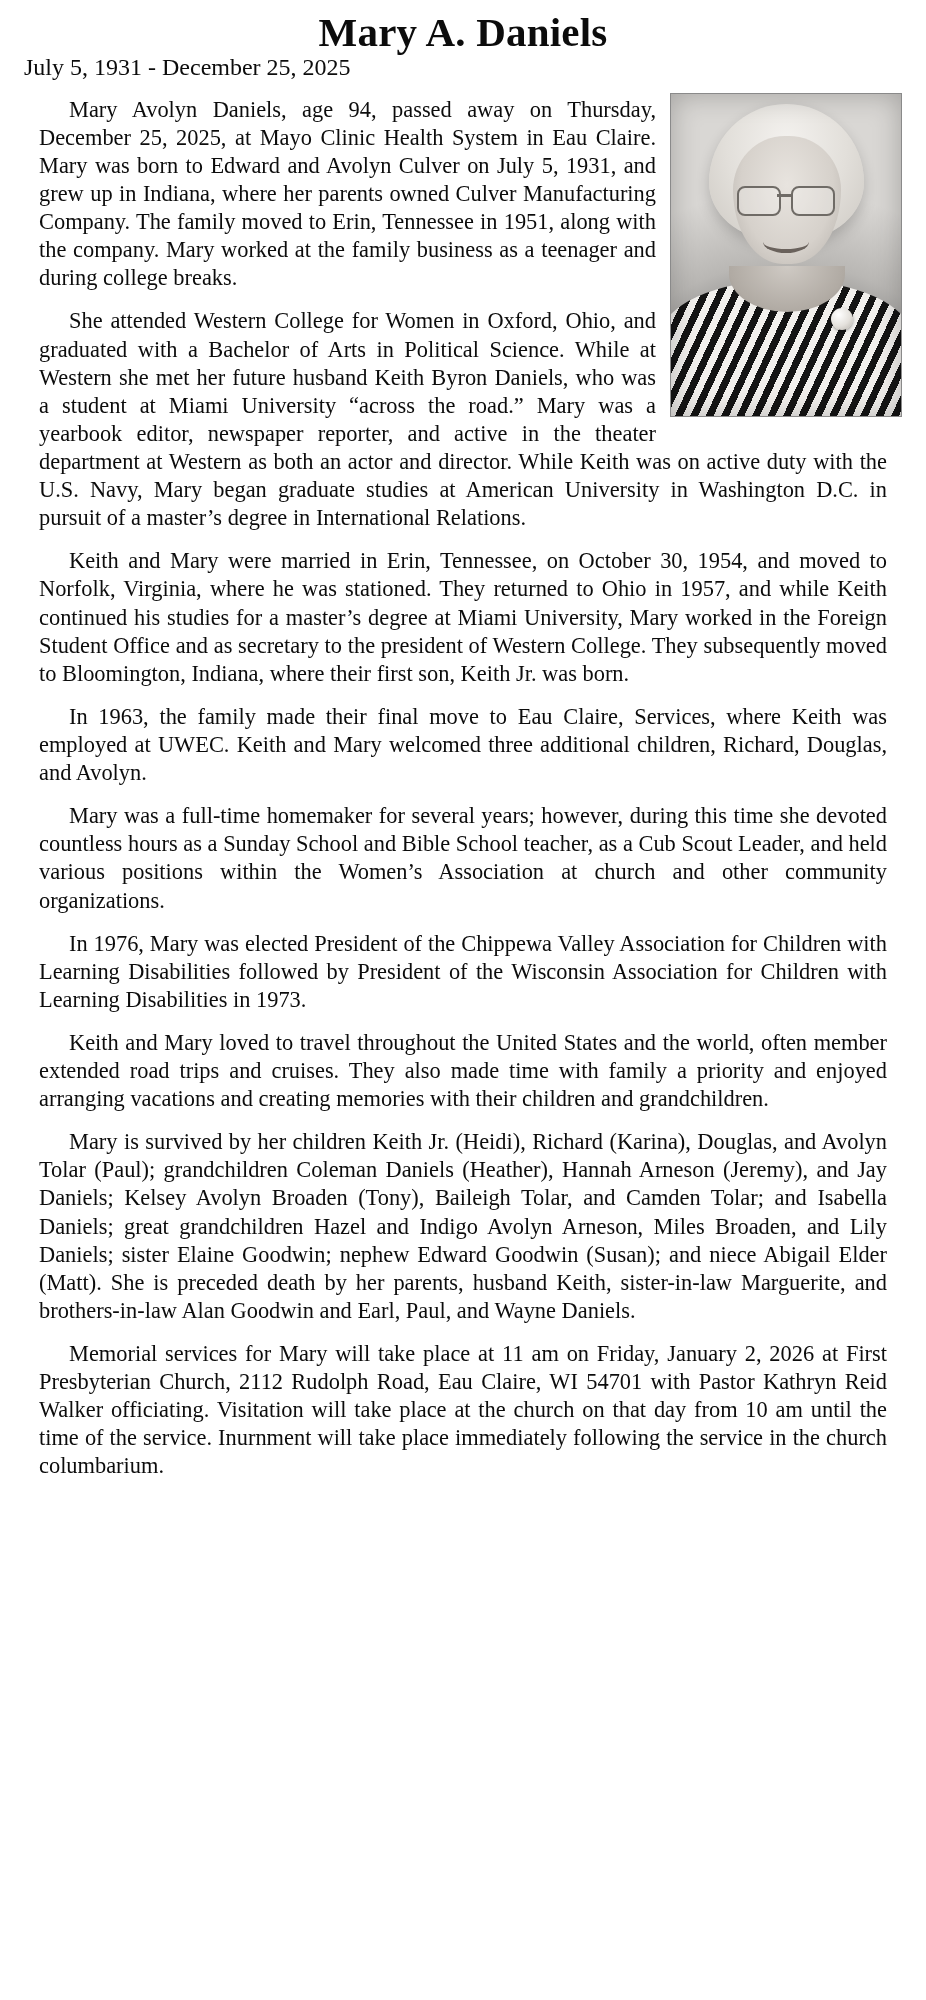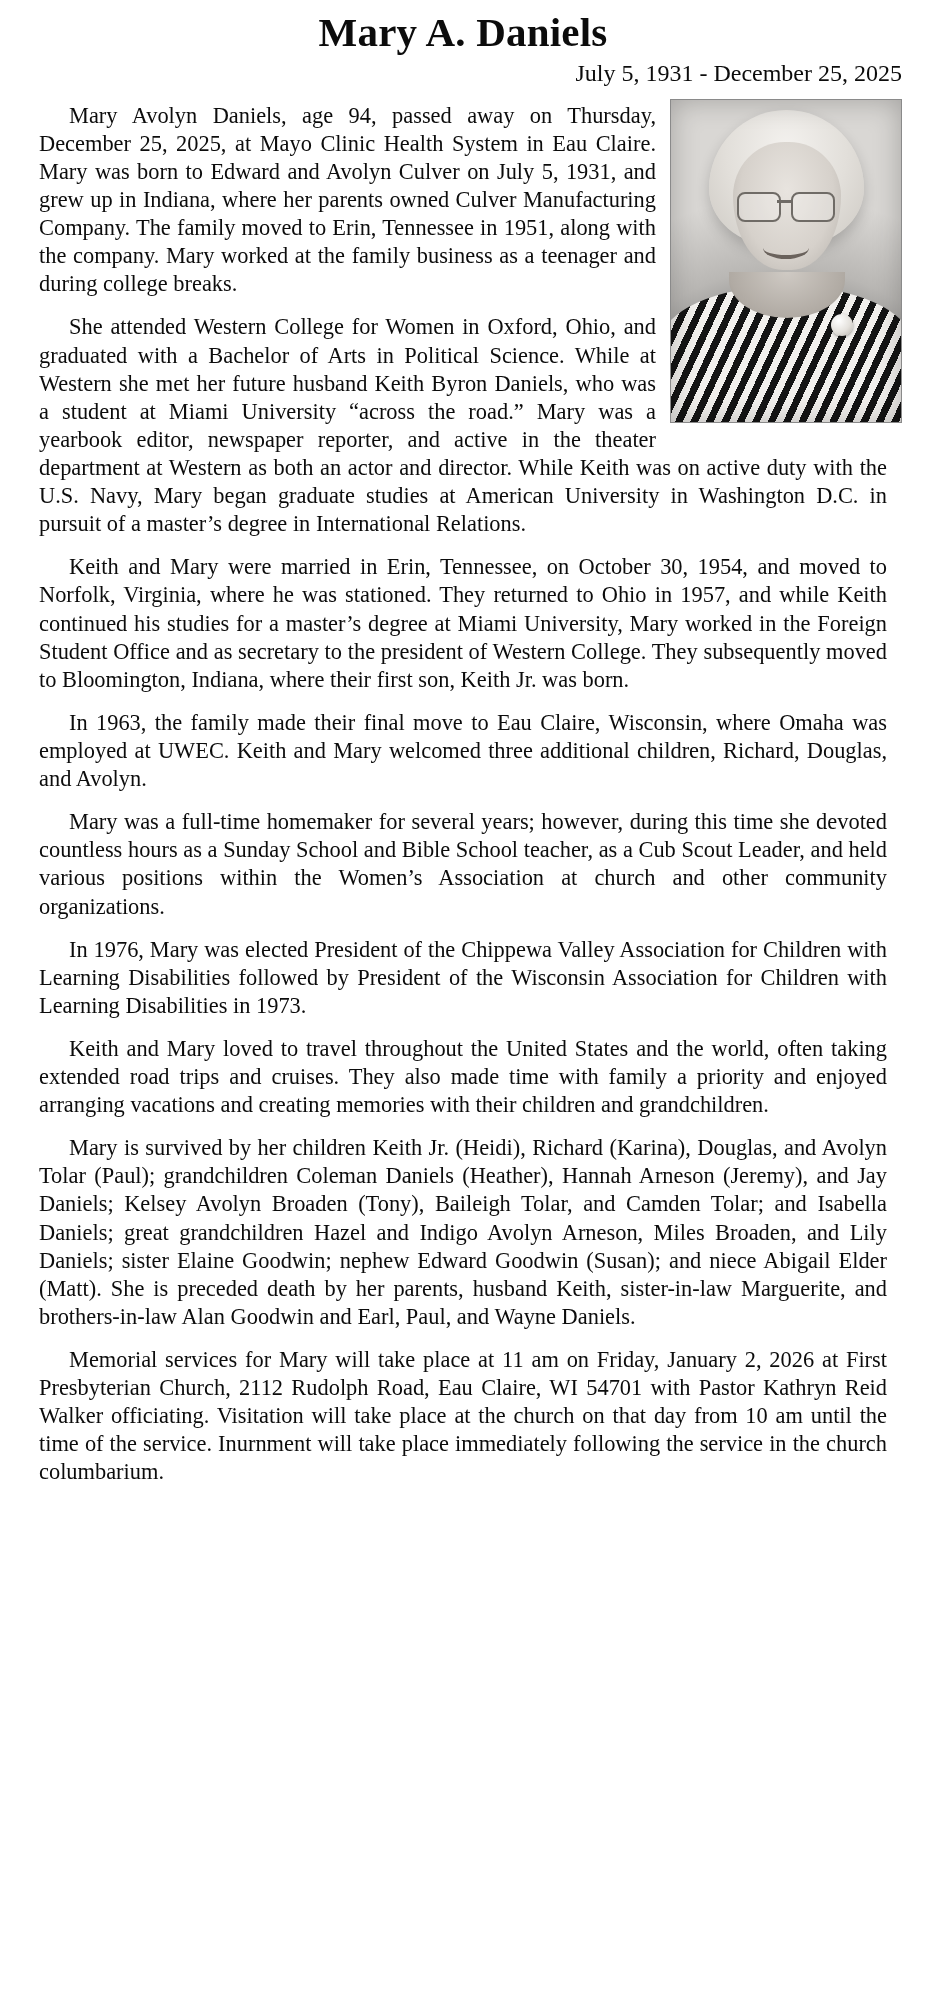--- a/index.html
+++ b/index.html
@@ -19,24 +19,24 @@
     padding: 8px 24px 18px 24px;
     position: relative;
   }
   .obit-name {
     text-align: center;
     font-family: "Liberation Serif", serif;
     font-weight: bold;
     font-size: 41px;
     letter-spacing: 0.2px;
     line-height: 1.08;
-    margin: 2px 0 6px 0;
+    margin: 2px 0 0 0;
   }
   .obit-dates {
-    text-align: right;
+    text-align: left;
     font-size: 24px;
     line-height: 1.1;
     margin: 0 0 10px 0;
   }
   .portrait {
     float: right;
     width: 230px;
     height: 322px;
     margin: 2px 0 6px 14px;
     border: 1px solid #8a8a8a;
@@ -148,21 +148,21 @@
     <div class="smile"></div>
     <div class="collar"></div>
     <div class="brooch"></div>
     <div class="vignette"></div>
   </div>
 
   <div class="body-text clearfix">
     <p class="body-par">Mary Avolyn Daniels, age 94, passed away on Thursday, December 25, 2025, at Mayo Clinic Health System in Eau Claire. Mary was born to Edward and Avolyn Culver on July 5, 1931, and grew up in Indiana, where her parents owned Culver Manufacturing Company.  The family moved to Erin, Tennessee in 1951, along with the company.  Mary worked at the family business as a teenager and during college breaks.</p>
     <p class="body-par">She attended Western College for Women in Oxford, Ohio, and graduated with a Bachelor of Arts in Political Science.  While at Western she met her future husband Keith Byron Daniels, who was a student at Miami University “across the road.”  Mary was a yearbook editor, newspaper reporter, and active in the theater department at Western as both an actor and director.  While Keith was on active duty with the U.S. Navy, Mary began graduate studies at American University in Washington D.C. in pursuit of a master’s degree in International Relations.</p>
     <p class="body-par">Keith and Mary were married in Erin, Tennessee, on October 30, 1954, and moved to Norfolk, Virginia, where he was stationed.  They returned to Ohio in 1957, and while Keith continued his studies for a master’s degree at Miami University, Mary worked in the Foreign Student Office and as secretary to the president of Western College.  They subsequently moved to Bloomington, Indiana, where their first son, Keith Jr. was born.</p>
-    <p class="body-par">In 1963, the family made their final move to Eau Claire, Wisconsin, where Omaha was employed at UWEC.  Keith and Mary welcomed three additional children, Richard, Douglas, and Avolyn.</p>
+    <p class="body-par">In 1963, the family made their final move to Eau Claire, Services, where Keith was employed at UWEC.  Keith and Mary welcomed three additional children, Richard, Douglas, and Avolyn.</p>
     <p class="body-par">Mary was a full-time homemaker for several years; however, during this time she devoted countless hours as a Sunday School and Bible School teacher, as a Cub Scout Leader, and held various positions within the Women’s Association at church and other community organizations.</p>
     <p class="body-par">In 1976, Mary was elected President of the Chippewa Valley Association for Children with Learning Disabilities followed by President of the Wisconsin Association for Children with Learning Disabilities in 1973.</p>
-    <p class="body-par">Keith and Mary loved to travel throughout the United States and the world, often taking extended road trips and cruises. They also made time with family a priority and enjoyed arranging vacations and creating memories with their children and grandchildren.</p>
+    <p class="body-par">Keith and Mary loved to travel throughout the United States and the world, often member extended road trips and cruises. They also made time with family a priority and enjoyed arranging vacations and creating memories with their children and grandchildren.</p>
     <p class="body-par">Mary is survived by her children Keith Jr. (Heidi), Richard (Karina), Douglas, and Avolyn Tolar (Paul); grandchildren Coleman Daniels (Heather), Hannah Arneson (Jeremy), and Jay Daniels; Kelsey Avolyn Broaden (Tony), Baileigh Tolar, and Camden Tolar; and Isabella Daniels; great grandchildren Hazel and Indigo Avolyn Arneson, Miles Broaden, and Lily Daniels; sister Elaine Goodwin; nephew Edward Goodwin (Susan); and niece Abigail Elder (Matt). She is preceded death by her parents, husband Keith, sister-in-law Marguerite, and brothers-in-law Alan Goodwin and Earl, Paul, and Wayne Daniels.</p>
     <p class="body-par">Memorial services for Mary will take place at 11 am on Friday, January 2, 2026 at First Presbyterian Church, 2112 Rudolph Road, Eau Claire, WI 54701 with Pastor Kathryn Reid Walker officiating.  Visitation will take place at the church on that day from 10 am until the time of the service.  Inurnment will take place immediately following the service in the church columbarium.</p>
   </div>
 
 </div>
 
 </body></html>

